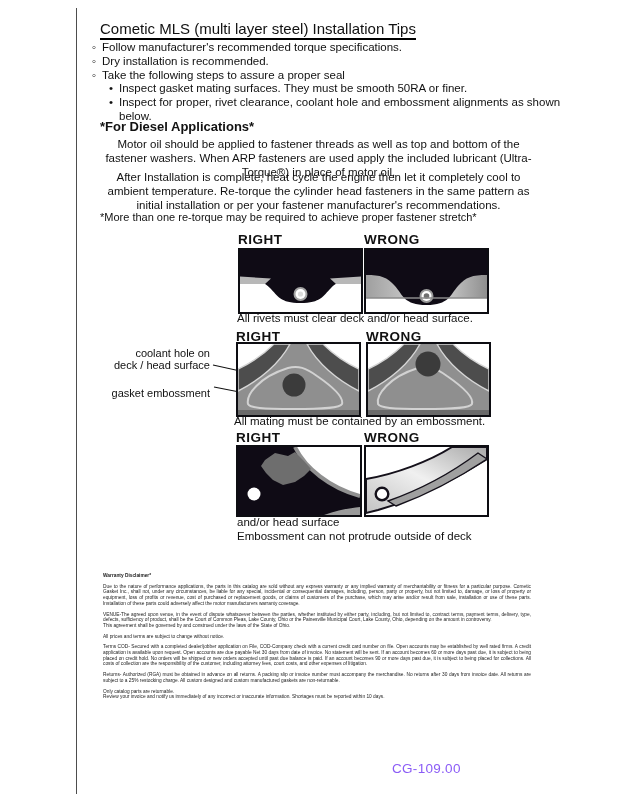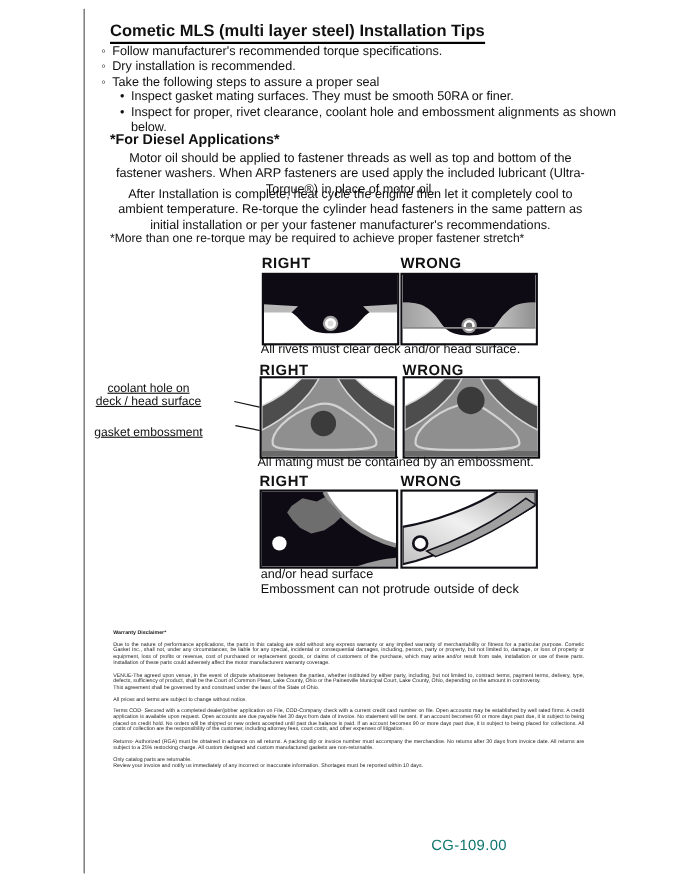--- a/index.html
+++ b/index.html
@@ -4,43 +4,43 @@
 <style>
   html,body{margin:0;padding:0;}
   body{
     width:618px;height:800px;background:#ffffff;position:relative;
     font-family:"Liberation Sans", sans-serif;color:#111;
     -webkit-font-smoothing:antialiased;overflow:hidden;
   }
   .abs{position:absolute;}
   .vrule{position:absolute;left:76px;top:8px;width:1px;height:786px;background:#4d4d4d;}
   .title{
-    left:100px;top:20px;font-size:15px;font-weight:bold;
+    left:100px;top:20px;font-size:15px;font-weight:normal;
     border-bottom:2px solid #000;padding-bottom:1px;display:inline-block;white-space:nowrap;
   }
   .bullets{left:90px;top:41px;width:480px;font-size:11.5px;line-height:13.8px;}
   .b-line{display:flex;gap:4px;}
   .b-line .mk{width:8px;flex:0 0 auto;text-align:center;}
   .b-sub{margin-left:17px;}
   .h-diesel{left:100px;top:119px;font-size:13px;font-weight:bold;}
   .para{left:100px;top:137px;width:437px;font-size:11.5px;line-height:14px;text-align:center;}
   .para2{top:170px;}
   .note{left:100px;top:211px;font-size:11px;}
   .rw{position:absolute;font-size:13.5px;font-weight:600;letter-spacing:.5px;text-align:left;}
   .panel{position:absolute;border:2px solid #0d0d12;background:#fff;line-height:0;}
   .cap{position:absolute;font-size:11.5px;line-height:13.5px;}
-  .lbl{position:absolute;font-size:11px;line-height:12px;text-align:center;text-decoration:underline;}
+  .lbl{position:absolute;font-size:11px;line-height:12px;text-align:right;}
   .overlay{position:absolute;left:0;top:0;pointer-events:none;}
   .disc{
     left:103px;top:573px;width:428px;font-size:4.8px;line-height:5.7px;color:#1c1c1c;
   }
   .disc .hd{font-weight:bold;margin-bottom:5px;}
   .disc p{margin:0 0 5px 0;text-align:justify;}
   .disc p.tight{margin:0;}
-  .footer{left:392px;top:761px;font-size:13.5px;letter-spacing:.3px;color:#0f766e;}
+  .footer{left:392px;top:761px;font-size:13.5px;letter-spacing:.3px;color:#8b5cf6;}
 </style>
 </head>
 <body>
 
 <div class="vrule"></div>
 
 <div class="abs title">Cometic MLS (multi layer steel) Installation Tips</div>
 
 <div class="abs bullets">
   <div class="b-line">

